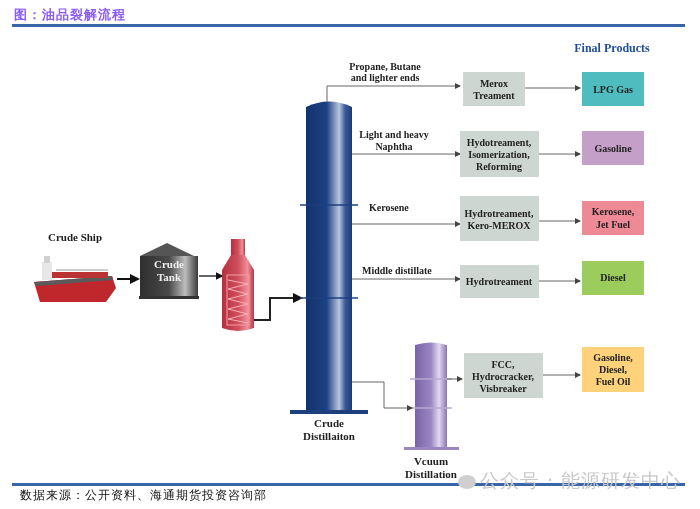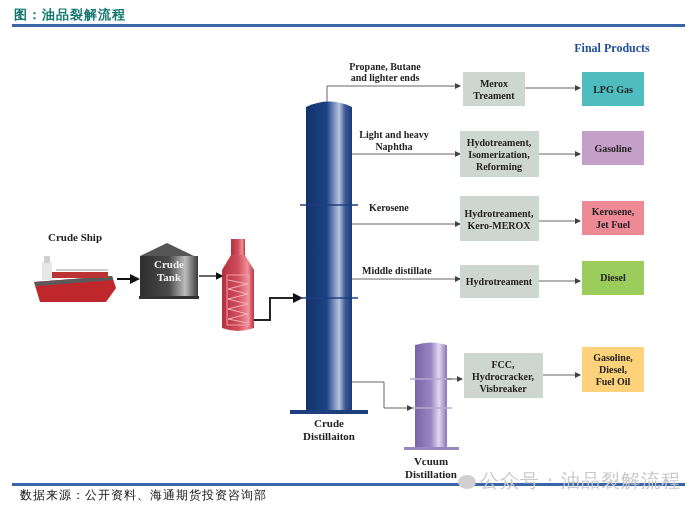--- a/index.html
+++ b/index.html
@@ -1,35 +1,35 @@
 <!DOCTYPE html>
 <html><head>
 <meta charset="utf-8">
 <style>
   html,body{margin:0;padding:0;background:#fff;}
   body{width:700px;height:509px;position:relative;overflow:hidden;font-family:"DejaVu Serif","Liberation Serif",serif;}
-  .title{position:absolute;left:14px;top:6px;font-size:13px;font-weight:bold;color:#0f766e;letter-spacing:1px;font-family:"DejaVu Serif",serif;}
+  .title{position:absolute;left:14px;top:6px;font-size:13px;font-weight:bold;color:#8b5cf6;letter-spacing:1px;font-family:"DejaVu Serif",serif;}
   .rule{position:absolute;left:12px;width:673px;height:3px;background:#3a64a8;}
   .footer{position:absolute;left:20px;top:487px;font-size:12px;font-weight:normal;color:#111;letter-spacing:1px;font-family:"DejaVu Serif",serif;}
   .watermark{position:absolute;left:458px;top:468px;font-size:19px;color:#c8c8c8;font-family:"DejaVu Sans",sans-serif;letter-spacing:1px;}
   .wm-dot{display:inline-block;width:18px;height:14px;border-radius:50%;background:#cfcfcf;vertical-align:middle;margin-right:4px;}
   svg{position:absolute;left:0;top:0;}
   .lbl{font-family:"Liberation Serif",serif;font-weight:bold;font-size:10px;fill:#222;}
   .boxtxt{font-family:"Liberation Serif",serif;font-weight:bold;font-size:10px;fill:#222;}
   .big{font-family:"Liberation Serif",serif;font-weight:bold;font-size:11px;fill:#222;}
   .fp{font-family:"Liberation Serif",serif;font-weight:bold;font-size:12px;fill:#1f4e99;}
 </style>
 </head>
 <body>
 
 <div class="title">图：油品裂解流程</div>
 <div class="rule" style="top:24px;"></div>
 <div class="rule" style="top:483px;"></div>
 <div class="footer">数据来源：公开资料、海通期货投资咨询部</div>
-<div class="watermark"><span class="wm-dot"></span><span>公众号 · 油品裂解流程</span></div>
+<div class="watermark"><span class="wm-dot"></span><span>公众号 · 能源研发中心</span></div>
 
 <svg width="700" height="509" viewBox="0 0 700 509">
   <defs>
     <linearGradient id="gBlue" x1="0" x2="1" y1="0" y2="0">
       <stop offset="0" stop-color="#13336c"></stop>
         <stop offset="0.45" stop-color="#1d4186"></stop>
       <stop offset="0.72" stop-color="#b8c6de"></stop>
         <stop offset="0.85" stop-color="#3c5a98"></stop>
         <stop offset="1" stop-color="#1a3a78"></stop>
     </linearGradient>

